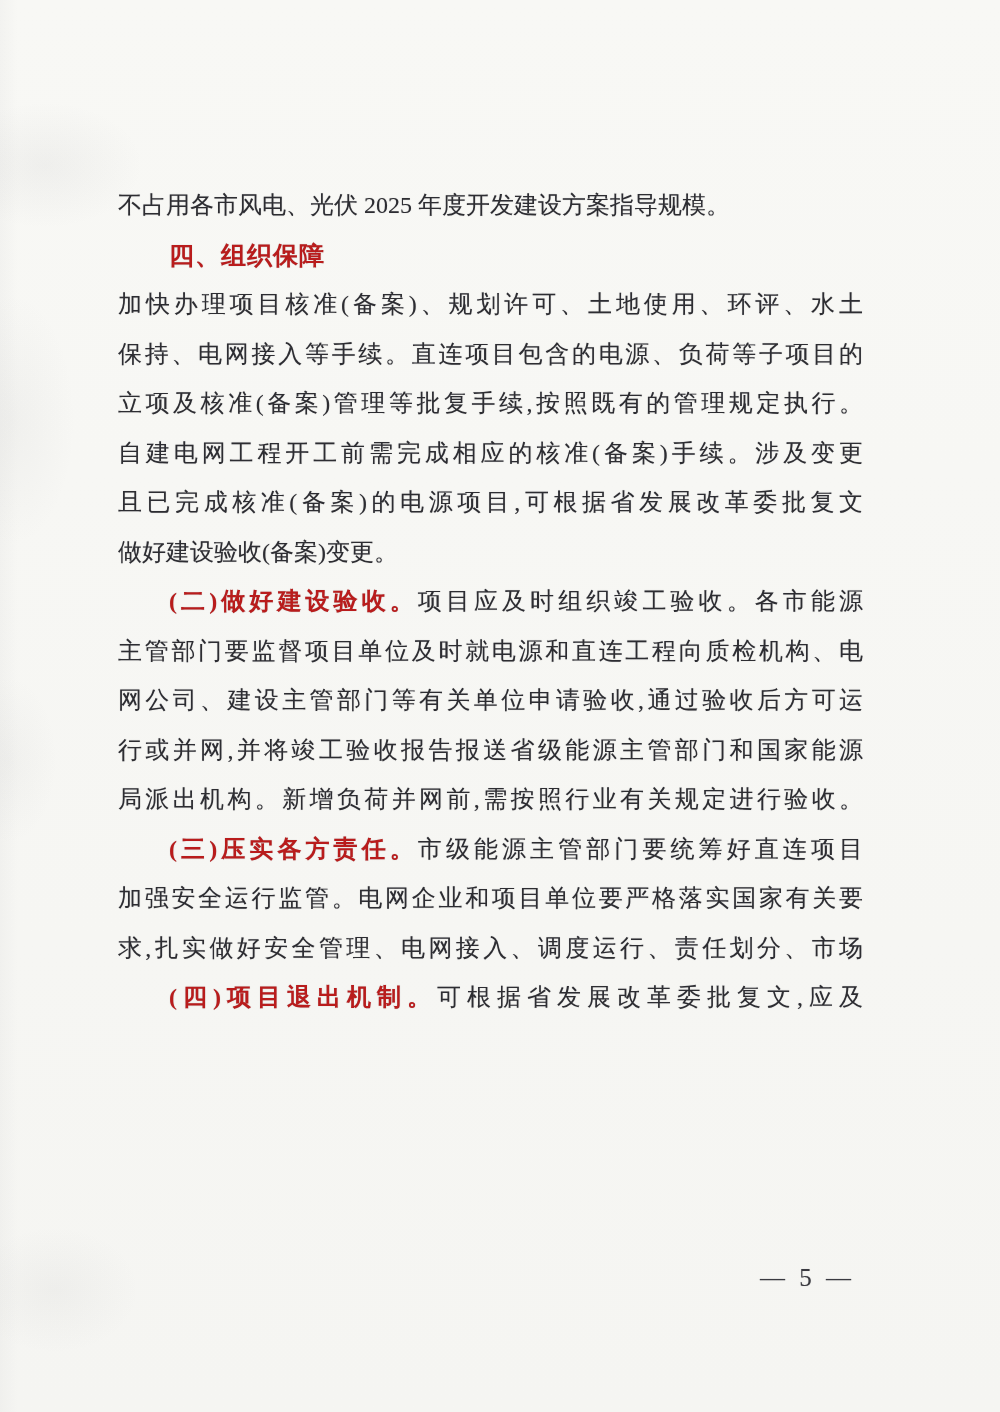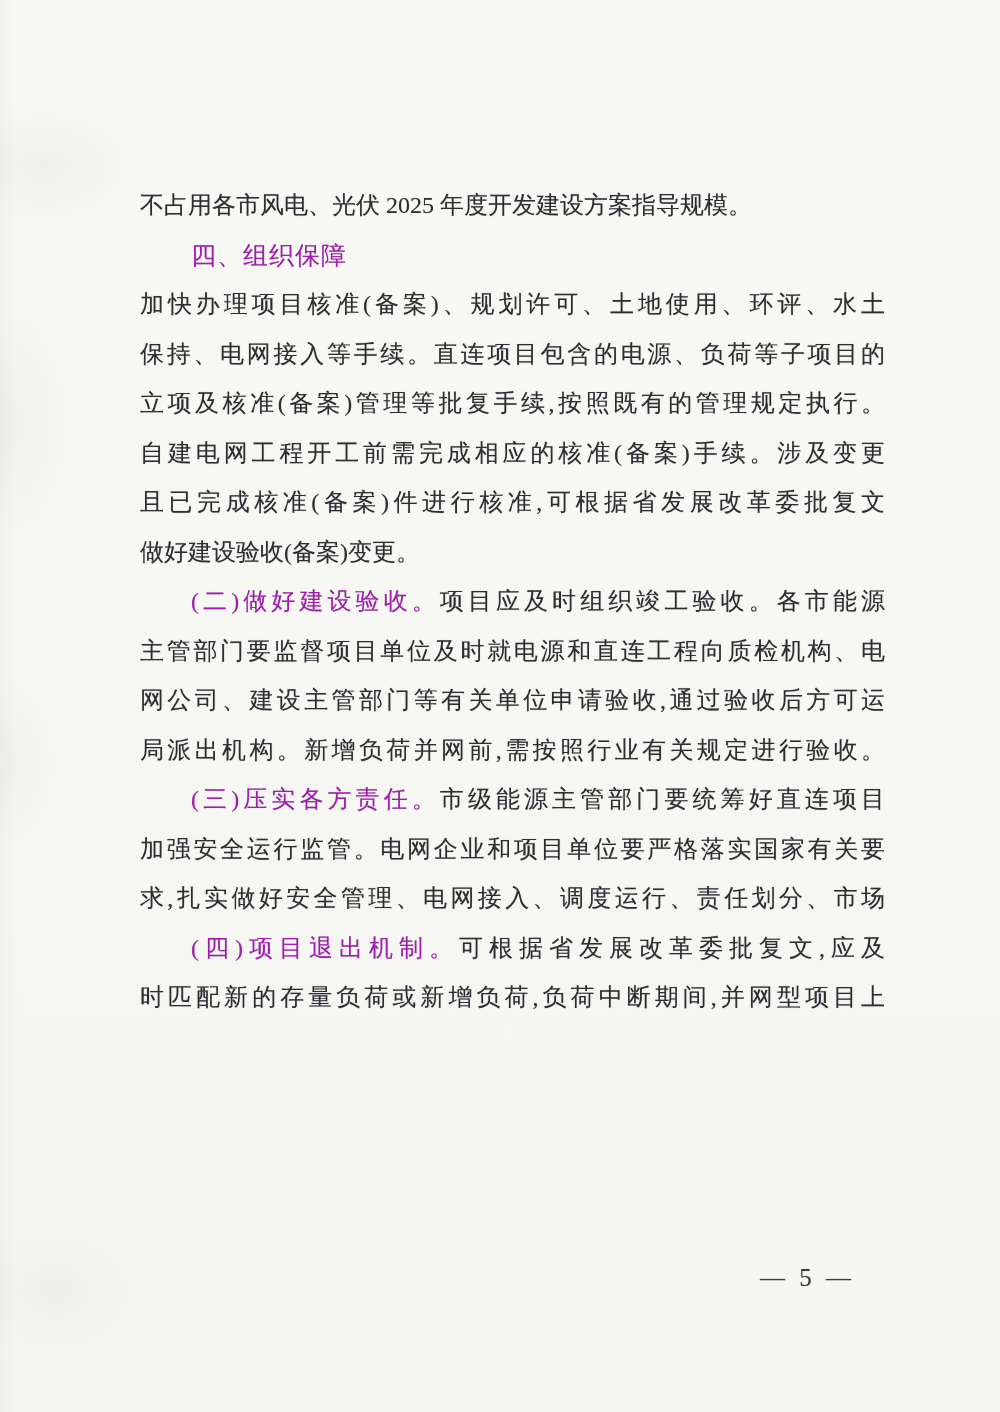--- a/index.html
+++ b/index.html
@@ -25,43 +25,43 @@
     background:
       radial-gradient(140px 90px at 45px 165px, rgba(120,120,125,0.07), rgba(120,120,125,0) 70%),
       radial-gradient(90px 180px at 12px 420px, rgba(120,120,125,0.06), rgba(120,120,125,0) 70%),
       radial-gradient(70px 120px at 8px 760px, rgba(120,120,125,0.05), rgba(120,120,125,0) 70%),
       radial-gradient(120px 90px at 55px 1290px, rgba(120,120,125,0.06), rgba(120,120,125,0) 70%),
       linear-gradient(90deg, rgba(140,140,145,0.05) 0px, rgba(140,140,145,0) 18px),
       linear-gradient(0deg, rgba(245,245,242,1), rgba(248,248,245,1));
   }
   .doc-body {
     position: absolute;
-    left: 140px;
+    left: 118px;
     top: 181px;
     width: 745px;
     color: #2d2d32;
     font-size: 24px;
     text-shadow: 0 0 1px rgba(45,45,55,0.30);
   }
   .line {
     height: 49.5px;
     line-height: 49.5px;
     overflow: hidden;
     text-align: left;
   }
   .line.full, .line.lead {
     text-align: justify;
     text-align-last: justify;
   }
   .line.lead, .line.heading {
     padding-left: 51px; 
   }
   .lead-bold {
-    font-weight: 400;
-    color: #a21caf;
+    font-weight: 700;
+    color: #b91c1c;
   }
   .line.heading .lead-bold {
     font-family: "Liberation Sans", "DejaVu Sans", sans-serif;
     font-size: 25px;
     letter-spacing: 1px;
   }
   .page-number {
     position: absolute;
     right: 145px;
     top: 1258px;
@@ -77,26 +77,26 @@
 <body>
 
 <div class="page">
   <div class="doc-body" id="doc-body">
       <div class="line short"><span>不占用各市风电、光伏 2025 年度开发建设方案指导规模。</span></div>
       <div class="line heading"><span class="lead-bold">四、组织保障</span></div>
       <div class="line full"><span>加快办理项目核准(备案)、规划许可、土地使用、环评、水土</span></div>
       <div class="line full"><span>保持、电网接入等手续。直连项目包含的电源、负荷等子项目的</span></div>
       <div class="line full"><span>立项及核准(备案)管理等批复手续,按照既有的管理规定执行。</span></div>
       <div class="line full"><span>自建电网工程开工前需完成相应的核准(备案)手续。涉及变更</span></div>
-      <div class="line full"><span>且已完成核准(备案)件进行核准,可根据省发展改革委批复文</span></div>
+      <div class="line full"><span>且已完成核准(备案)的电源项目,可根据省发展改革委批复文</span></div>
       <div class="line short"><span>做好建设验收(备案)变更。</span></div>
       <div class="line lead"><span class="lead-bold">(二)做好建设验收。</span><span>项目应及时组织竣工验收。各市能源</span></div>
       <div class="line full"><span>主管部门要监督项目单位及时就电源和直连工程向质检机构、电</span></div>
       <div class="line full"><span>网公司、建设主管部门等有关单位申请验收,通过验收后方可运</span></div>
+      <div class="line full"><span>行或并网,并将竣工验收报告报送省级能源主管部门和国家能源</span></div>
       <div class="line full"><span>局派出机构。新增负荷并网前,需按照行业有关规定进行验收。</span></div>
       <div class="line lead"><span class="lead-bold">(三)压实各方责任。</span><span>市级能源主管部门要统筹好直连项目</span></div>
       <div class="line full"><span>加强安全运行监管。电网企业和项目单位要严格落实国家有关要</span></div>
       <div class="line full"><span>求,扎实做好安全管理、电网接入、调度运行、责任划分、市场</span></div>
       <div class="line lead"><span class="lead-bold">(四)项目退出机制。</span><span>可根据省发展改革委批复文,应及</span></div>
-      <div class="line full"><span>时匹配新的存量负荷或新增负荷,负荷中断期间,并网型项目上</span></div>
     </div>
   <div class="page-number">— 5 —</div>
 </div>
 
 </body></html>

